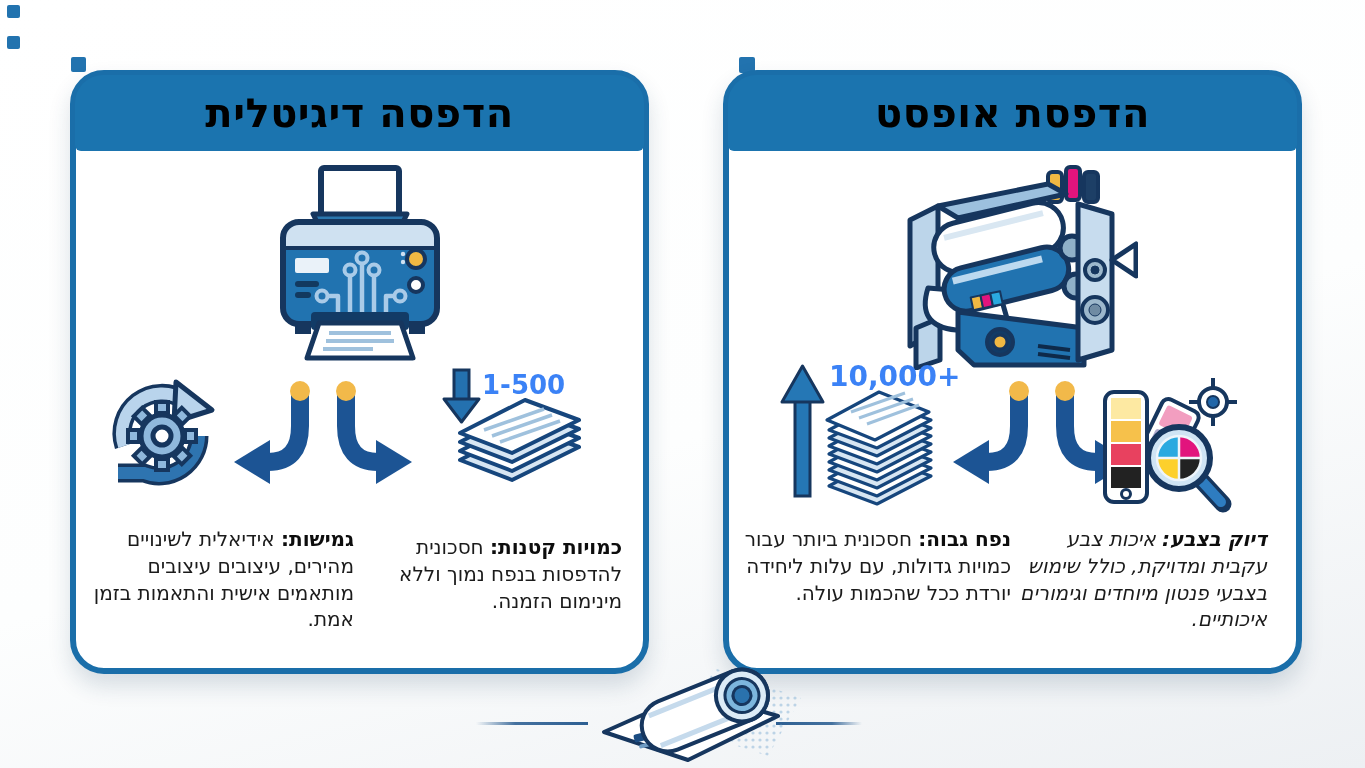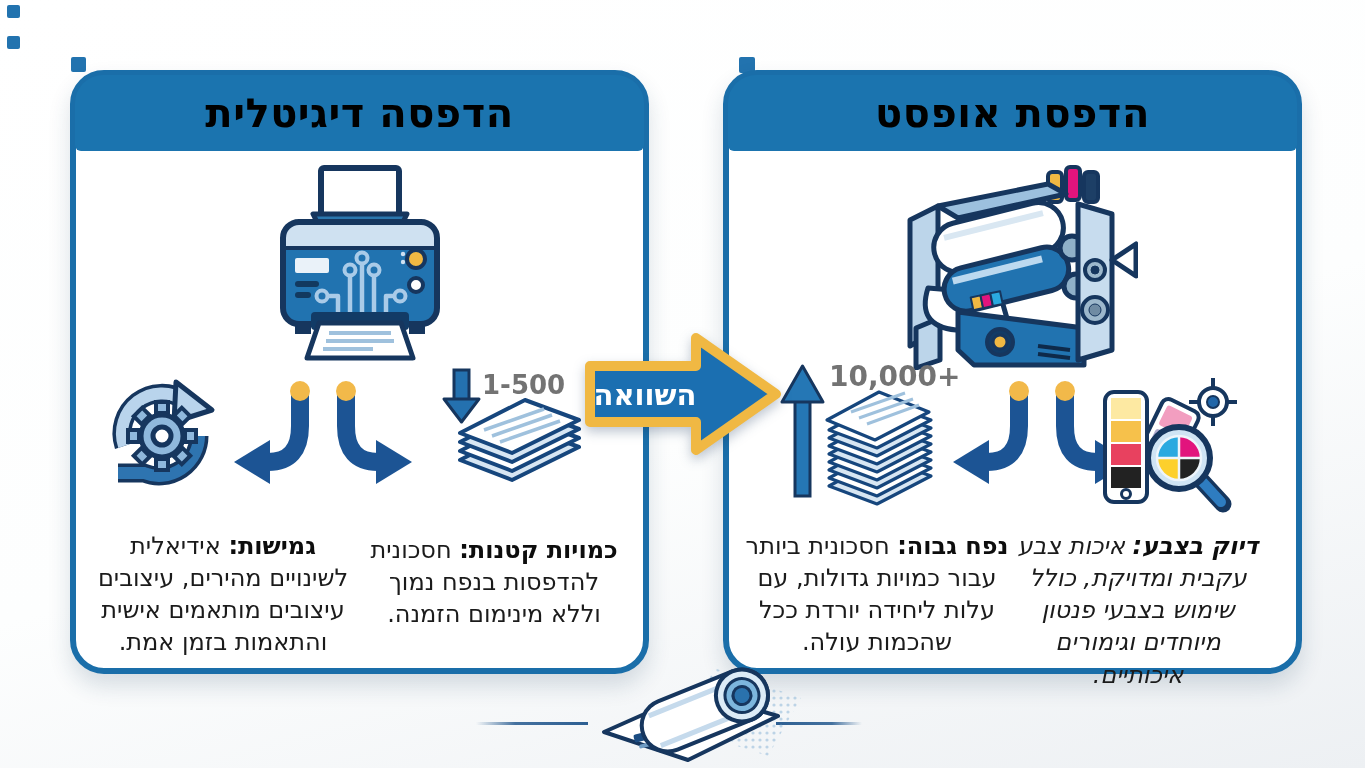--- a/index.html
+++ b/index.html
@@ -13,25 +13,25 @@
   .csq.s4{left:739px;top:57px;width:16px;height:16px;}
   .panel{position:absolute;top:70px;width:567px;height:592px;background:#fff;
     border:6px solid #1a6ea9;border-radius:34px;box-shadow:0 12px 22px rgba(25,60,95,.16);}
   .panel.left{left:70px;}
   .panel.right{left:723px;}
   .panel-header{position:absolute;top:-1px;left:-1px;right:-1px;height:76px;background:#1b74af;
     border-radius:28px 28px 6px 6px;display:flex;align-items:center;justify-content:center;}
   .panel-title{color:#000000;font-weight:bold;font-size:40px;direction:rtl;letter-spacing:.5px;}
   .hero{position:absolute;top:86px;left:50%;transform:translateX(-50%);}
   .cell{position:absolute;}
-  .qty{position:absolute;font-weight:bold;color:#737373;white-space:nowrap;text-align:right;}
+  .qty{position:absolute;font-weight:bold;color:#3b82f6;white-space:nowrap;text-align:right;}
   .qty.small{left:60px;top:2px;font-size:26px;}
   .qty.big{left:60px;top:4px;font-size:28px;}
-  .feature{position:absolute;top:430px;direction:rtl;text-align:center;color:#1b1b1b;
-    font-size:24px;line-height:1.34;}
+  .feature{position:absolute;top:430px;direction:rtl;color:#1b1b1b;
+    font-size:20px;line-height:1.34;}
   .feature b{color:#0d0d0d;}
   .pl .f-a{left:16px;width:262px;}
   .pl .f-b{left:290px;width:256px;margin-top:28px;}
   .pr .f-a{left:14px;width:268px;}
   .pr .f-b{left:280px;width:258px;font-style:italic;}
   .cmp{position:absolute;left:584px;top:332px;width:200px;height:124px;}
   .cmp svg{filter:drop-shadow(0 5px 6px rgba(20,50,90,.28));}
   .cmp-label{position:absolute;left:8px;top:46px;width:106px;text-align:center;color:#fff;
     font-weight:bold;font-size:29px;direction:rtl;}
   .logo{position:absolute;left:596px;top:660px;width:215px;height:106px;}
@@ -268,26 +268,20 @@
           <line x1="84" y1="62" x2="84" y2="106" stroke="#eef5fb" stroke-width="2.5"></line>
           <line x1="62" y1="84" x2="106" y2="84" stroke="#eef5fb" stroke-width="2.5"></line>
         </g>
       </svg>
     </div>
 
     <p class="feature f-a"><b>נפח גבוה:</b> <span>חסכונית ביותר עבור כמויות גדולות, עם עלות ליחידה יורדת ככל שהכמות עולה.</span></p>
     <p class="feature f-b"><b>דיוק בצבע:</b> <span>איכות צבע עקבית ומדויקת, כולל שימוש בצבעי פנטון מיוחדים וגימורים איכותיים.</span></p>
   </div>
 
-  <div class="cmp">
-    <svg width="200" height="124" viewBox="0 0 200 124">
-      <polygon points="6,34 112,34 112,6 192,62 112,118 112,90 6,90" fill="#1b6fb1" stroke="#f0b843" stroke-width="10" stroke-linejoin="round"></polygon>
-    </svg>
-    <div class="cmp-label">השוואה</div>
-  </div>
 
   <div class="divider div-l"></div>
   <div class="divider div-r"></div>
 
   <svg class="logo" width="215" height="106" viewBox="0 0 215 106">
     <defs>
       <pattern id="ht" width="7" height="7" patternUnits="userSpaceOnUse">
         <circle cx="3" cy="3" r="1.6" fill="#8fb8d8"></circle>
       </pattern>
     </defs>

